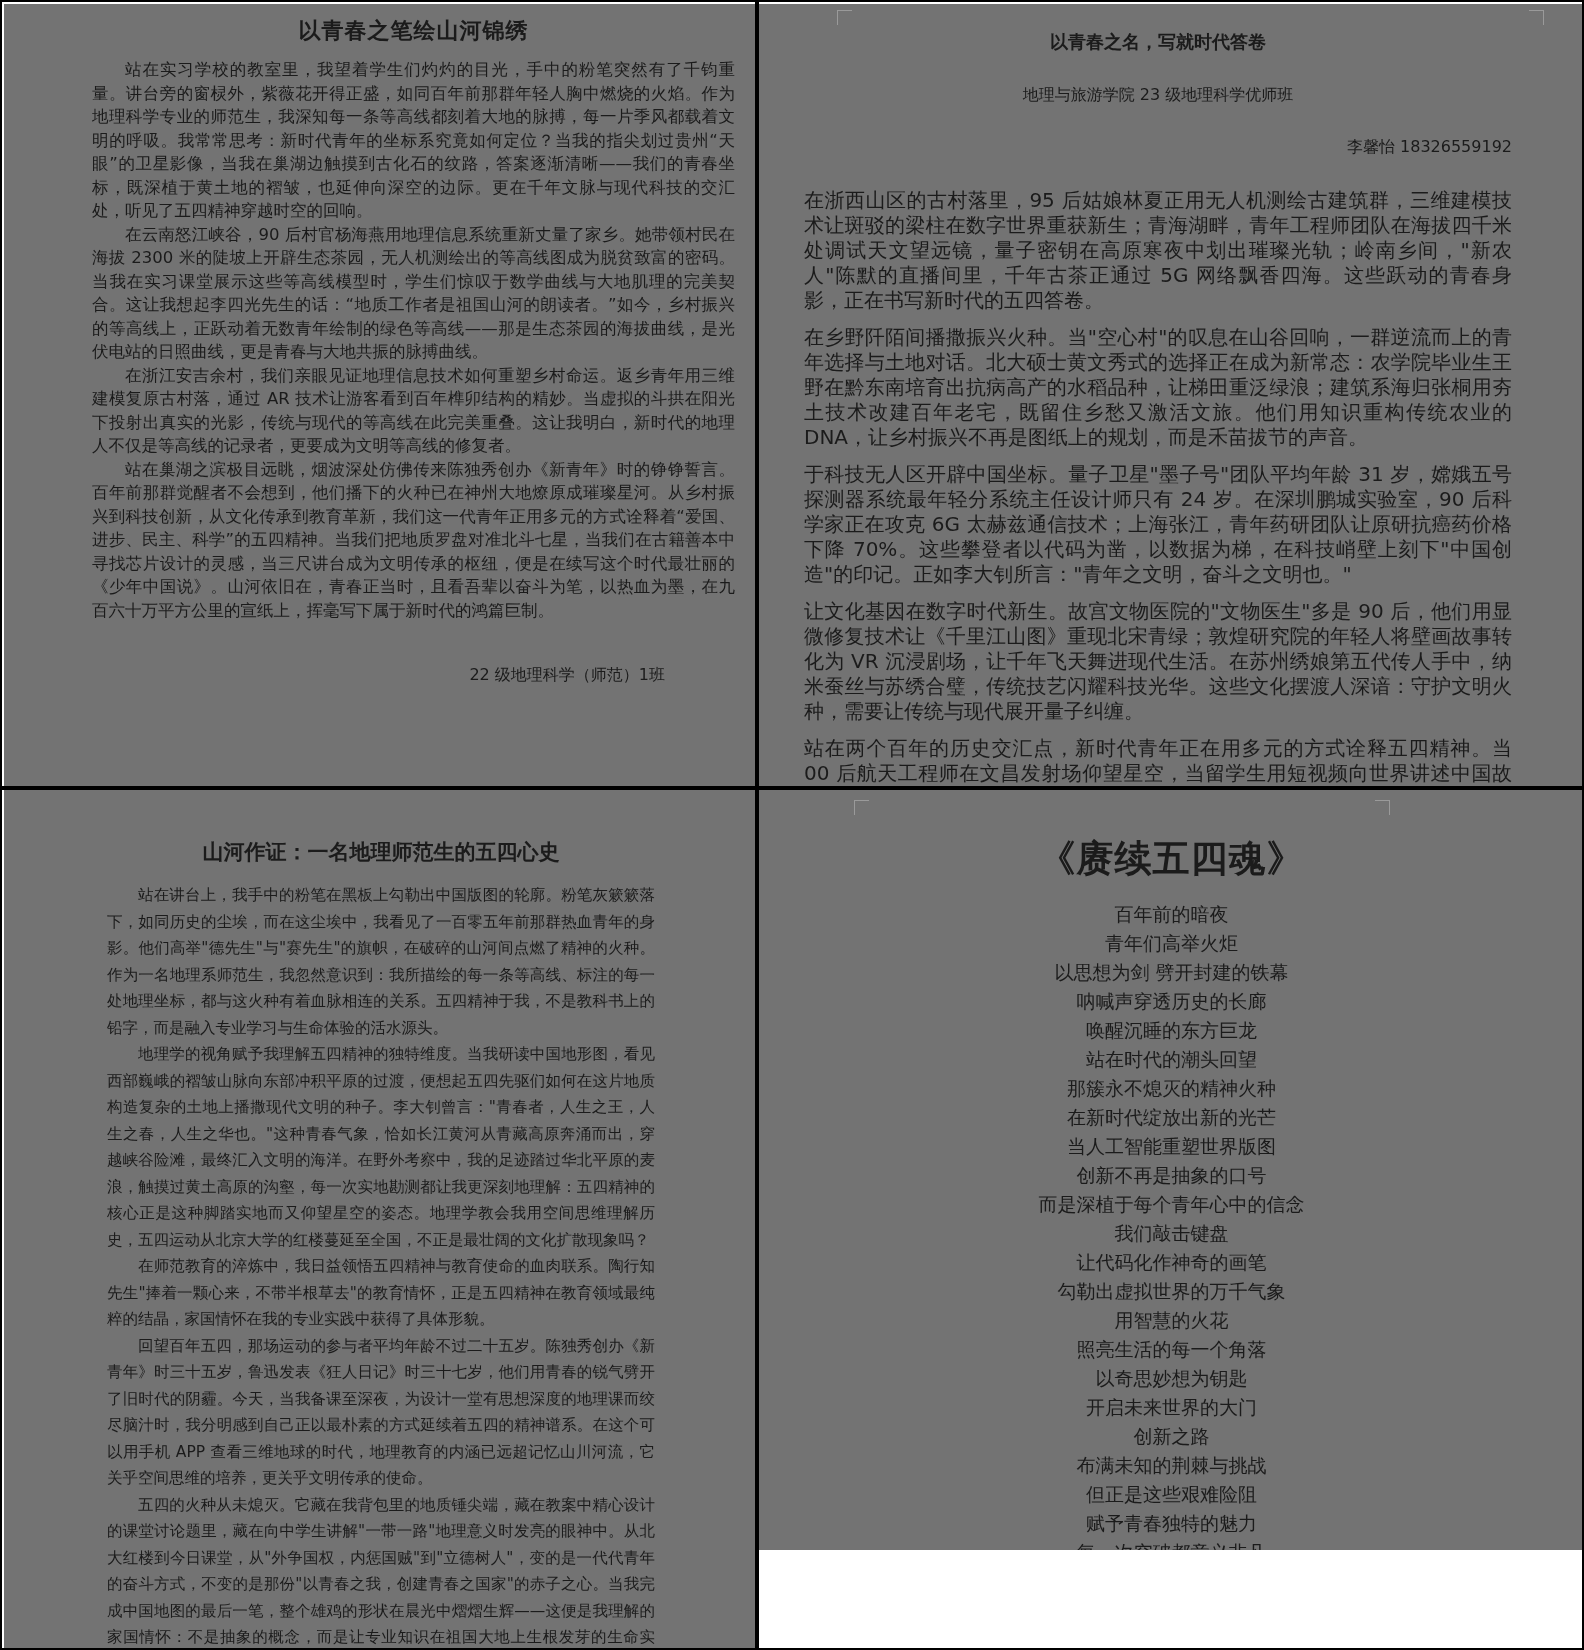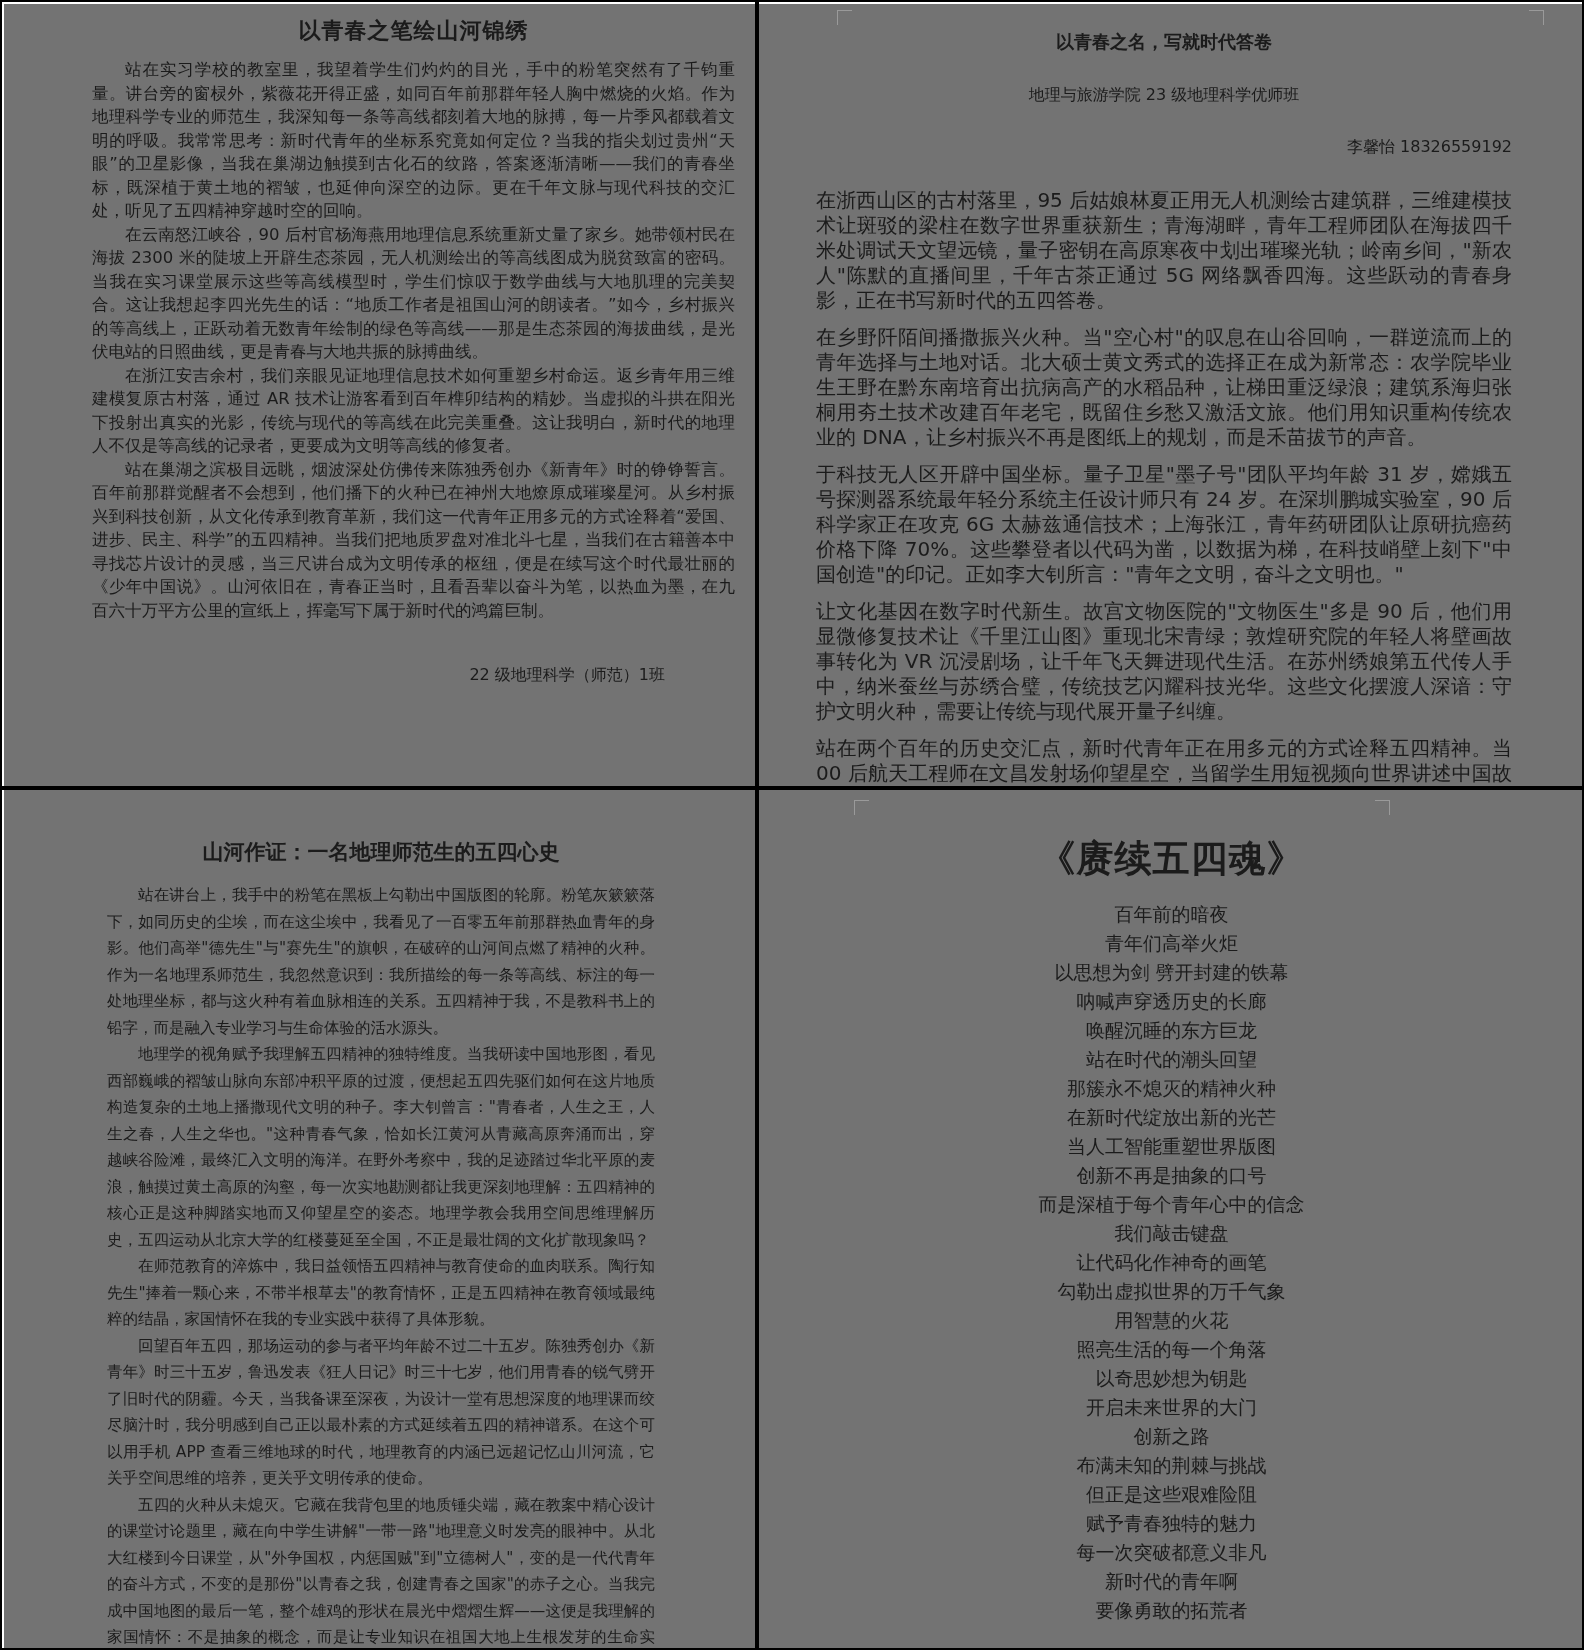--- a/index.html
+++ b/index.html
@@ -11,23 +11,23 @@
     border:2px solid #000000;
     overflow:hidden;
     font-family:"DejaVu Sans","Liberation Sans",sans-serif;
     color:#1b1b1b;
   }
   .divider-v{position:absolute;top:0;left:753px;width:4px;height:100%;background:#000;}
   .divider-h{position:absolute;left:0;top:784px;width:100%;height:4px;background:#000;}
 
   .quad{position:absolute;overflow:hidden;box-sizing:border-box;background:#737373;}
   .quad-a{left:2px;top:2px;width:751px;height:782px;padding:8px 20px 0 88px;}
-  .quad-b{left:757px;top:2px;width:825px;height:782px;padding:26px 72px 0 57px;}
+  .quad-b{left:757px;top:2px;width:825px;height:782px;padding:26px 72px 0 45px;}
   .quad-c{left:2px;top:788px;width:751px;height:860px;padding:34px 100px 0 103px;}
-  .quad-d{left:757px;top:788px;width:825px;height:860px;padding:30px 60px 0 60px;text-align:center;}
+  .quad-d{left:757px;top:788px;width:825px;height:760px;padding:30px 60px 0 60px;text-align:center;}
 
   
   .quad-a .title{font-size:22px;font-weight:600;text-align:center;margin:4px 0 12px;letter-spacing:1px;}
   .quad-a p{font-size:16.5px;line-height:23.5px;text-align:justify;text-indent:2em;margin:0;}
   .quad-a .sig{text-align:right;padding-right:70px;font-size:16px;line-height:22px;}
   .quad-a .sig .sig-class{margin-top:42px;}
 
   
   .quad-b .title{font-size:18px;font-weight:700;text-align:center;margin:0 0 0;}
   .quad-b .affil{font-size:16px;text-align:center;margin-top:31px;}

